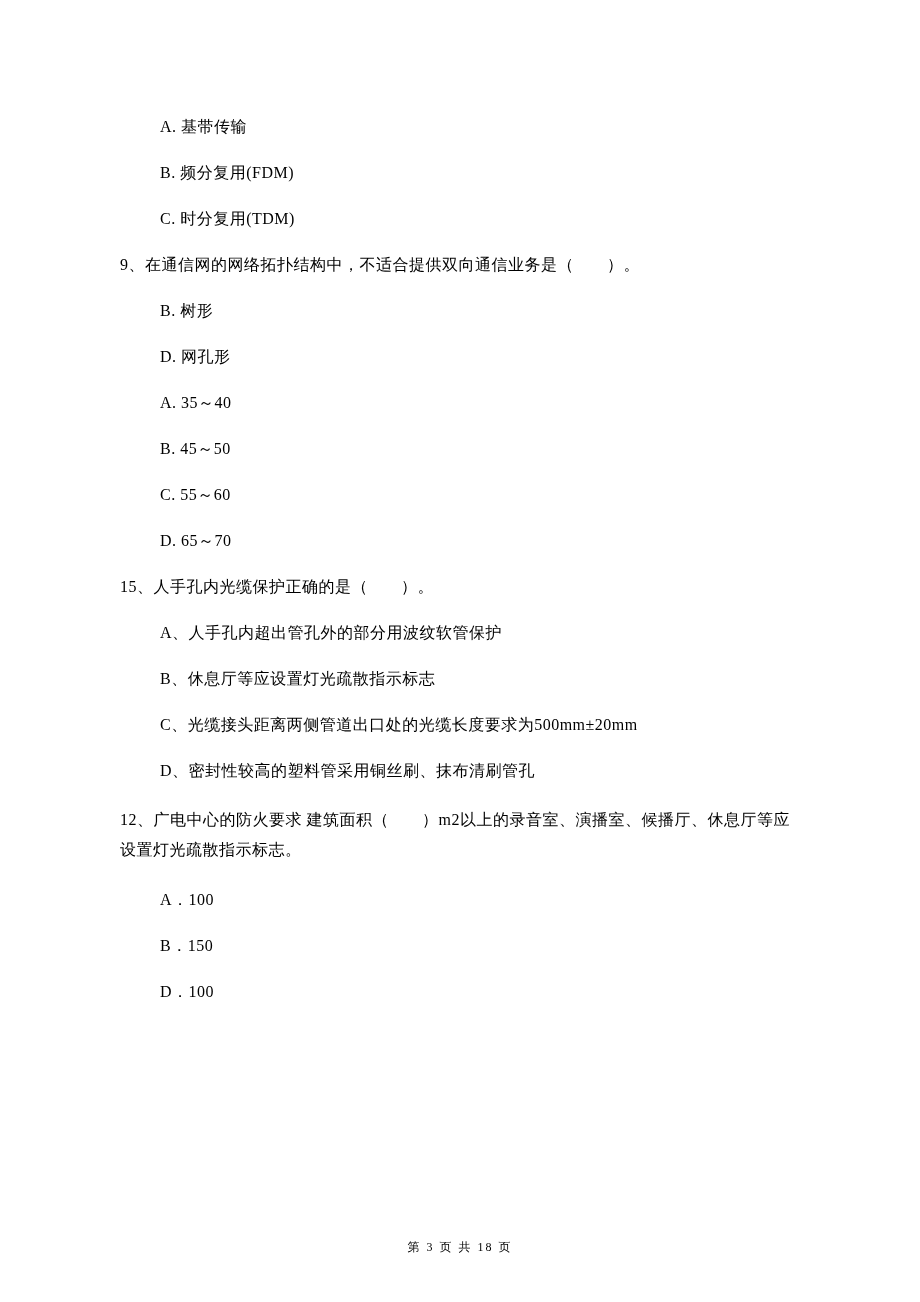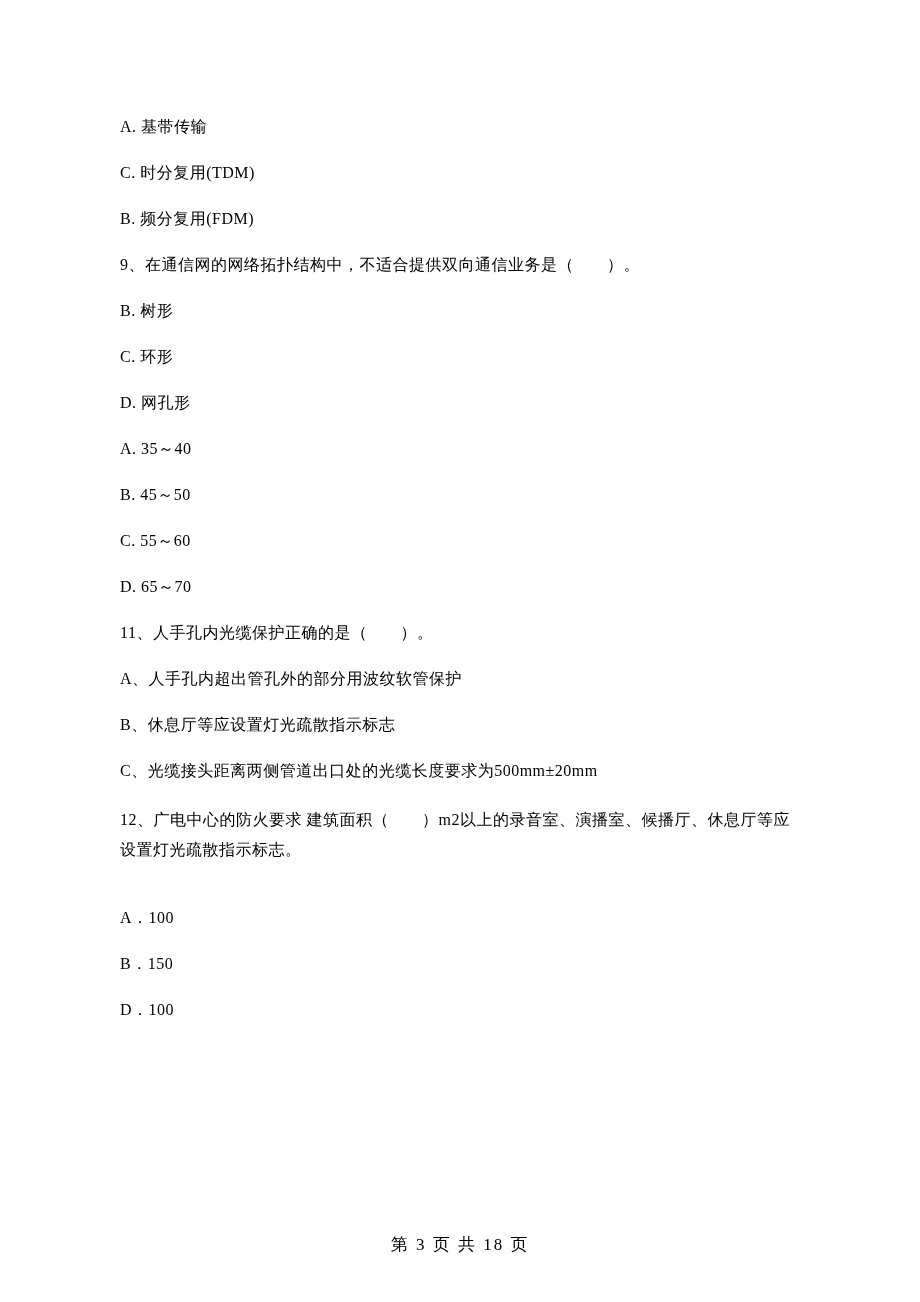--- a/index.html
+++ b/index.html
@@ -12,64 +12,65 @@
     width: 920px;
     height: 1302px;
     position: relative;
     box-sizing: border-box;
   }
   .content {
     padding: 115px 120px 0 120px;
     line-height: 1.5;
   }
   .option {
+    margin-left: 40px;
     margin-bottom: 22px;
     letter-spacing: 0.5px;
   }
   .question {
     margin-bottom: 22px;
     letter-spacing: 0.5px;
   }
   .question-multi {
-    margin-bottom: 40px;
+    margin-bottom: 22px;
     letter-spacing: 0.5px;
     line-height: 1.9;
   }
   .footer {
     position: absolute;
     bottom: 46px;
     width: 100%;
     text-align: center;
-    font-size: 17px;
+    font-size: 12px;
     letter-spacing: 2px;
   }
 </style>
 </head>
 <body>
 
 <div class="content">
 
   <div class="option">A. 基带传输</div>
+  <div class="option">B. 频分复用(FDM)</div>
   <div class="option">C. 时分复用(TDM)</div>
-  <div class="option">B. 频分复用(FDM)</div>
 
   <div class="question">9、在通信网的网络拓扑结构中，不适合提供双向通信业务是（　　）。</div>
   <div class="option">B. 树形</div>
-  <div class="option">C. 环形</div>
   <div class="option">D. 网孔形</div>
 
   <div class="option">A. 35～40</div>
   <div class="option">B. 45～50</div>
   <div class="option">C. 55～60</div>
   <div class="option">D. 65～70</div>
 
-  <div class="question">11、人手孔内光缆保护正确的是（　　）。</div>
+  <div class="question">15、人手孔内光缆保护正确的是（　　）。</div>
   <div class="option">A、人手孔内超出管孔外的部分用波纹软管保护</div>
   <div class="option">B、休息厅等应设置灯光疏散指示标志</div>
   <div class="option">C、光缆接头距离两侧管道出口处的光缆长度要求为500mm±20mm</div>
+  <div class="option">D、密封性较高的塑料管采用铜丝刷、抹布清刷管孔</div>
 
   <div class="question-multi">12、广电中心的防火要求 建筑面积（　　）m2以上的录音室、演播室、候播厅、休息厅等应设置灯光疏散指示标志。</div>
   <div class="option">A．100</div>
   <div class="option">B．150</div>
   <div class="option">D．100</div>
 
 </div>
 
 <div class="footer">第 3 页 共 18 页</div>
 

